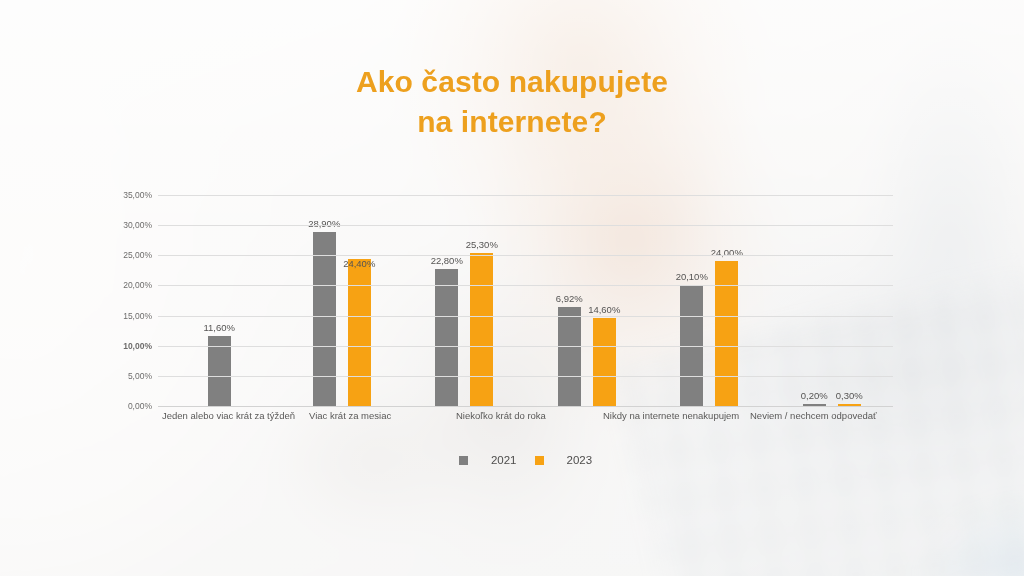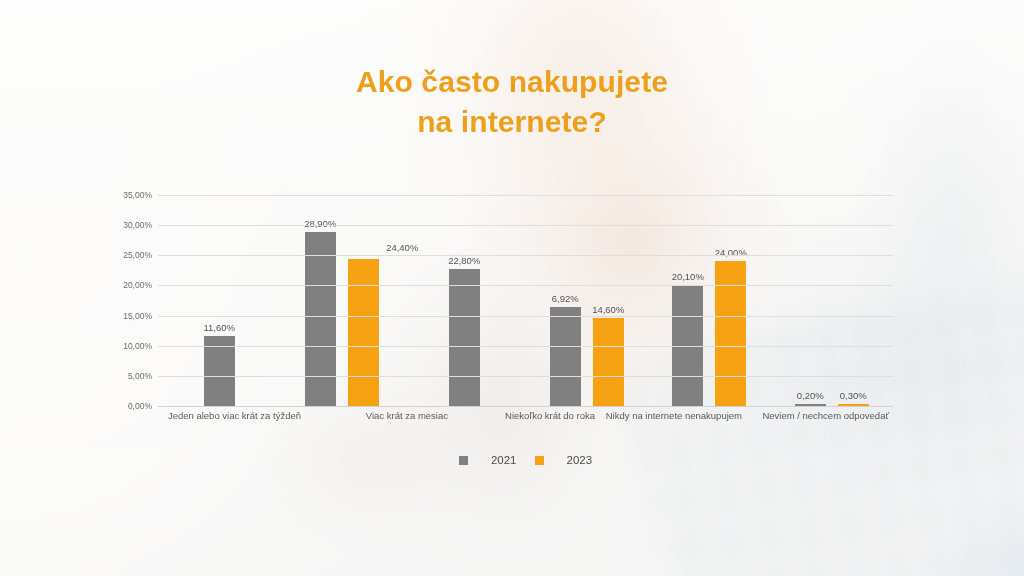--- a/index.html
+++ b/index.html
@@ -146,21 +146,21 @@
     bottom: 0;
     width: 100%;
     height: 100%;
     display: flex;
     justify-content: center;
     align-items: flex-end;
     gap: 12px;
   }
   .bar-wrap {
     position: relative;
-    width: 31px;
+    width: 23px;
     height: 100%;
     display: flex;
     align-items: flex-end;
   }
   .bar {
     width: 100%;
     min-height: 2px;
   }
   .bar.s2021 { background: #808080; }
   .bar.s2023 { background: #f7a213; }
@@ -175,21 +175,21 @@
 
   .x-axis {
     position: absolute;
     left: 46px;
     top: 228px;
     width: 735px;
     display: flex;
   }
   .x-label {
     flex: 1 1 0;
-    text-align: right;
+    text-align: left;
     font-size: 9.5px;
     line-height: 1.32;
     color: #5a5958;
     padding: 0 4px;
     box-sizing: border-box;
   }
 
   #legend {
     position: absolute;
     left: 46px;
@@ -230,21 +230,21 @@
 na internete?</div>
 
   <div id="chart">
 
     <div class="y-axis">
         <div class="y-tick" style="top: 13px;">35,00%</div>
         <div class="y-tick" style="top: 43.1429px;">30,00%</div>
         <div class="y-tick" style="top: 73.2857px;">25,00%</div>
         <div class="y-tick" style="top: 103.429px;">20,00%</div>
         <div class="y-tick" style="top: 133.571px;">15,00%</div>
-        <div class="y-tick" style="top: 163.714px;">10,00%</div>
+        <div class="y-tick" style="top: 163.714px; font-weight: bold;">10,00%</div>
         <div class="y-tick" style="top: 193.857px;">5,00%</div>
         <div class="y-tick" style="top: 224px;">0,00%</div>
       </div>
 
     <div class="plot">
       <div class="groups">
           <div class="group">
             <div class="bars">
               <div class="bar-wrap">
                 <div class="bar s2021" style="height: 69.9314px; background: rgb(128, 128, 128);"></div>
@@ -253,29 +253,33 @@
             </div>
           </div>
           <div class="group">
             <div class="bars">
               <div class="bar-wrap">
                 <div class="bar s2021" style="height: 174.226px; background: rgb(128, 128, 128);"></div>
                 <div class="bar-label" style="bottom: 177.226px;">28,90%</div>
               </div>
               <div class="bar-wrap">
                 <div class="bar s2023" style="height: 147.097px; background: rgb(247, 162, 19);"></div>
-                <div class="bar-label" style="bottom: 153px; margin-left: 39px;">24,40%</div>
+                <div class="bar-label" style="bottom: 137px;">24,40%</div>
               </div>
             </div>
           </div>
           <div class="group">
             <div class="bars">
               <div class="bar-wrap">
                 <div class="bar s2021" style="height: 137.451px; background: rgb(128, 128, 128);"></div>
                 <div class="bar-label" style="bottom: 140.451px;">22,80%</div>
+              </div>
+              <div class="bar-wrap">
+                <div class="bar s2023" style="height: 152.523px; background: rgb(247, 162, 19);"></div>
+                <div class="bar-label" style="bottom: 155.523px;">25,30%</div>
               </div>
             </div>
           </div>
           <div class="group">
             <div class="bars">
               <div class="bar-wrap">
                 <div class="bar s2021" style="height: 98.8686px; background: rgb(128, 128, 128);"></div>
                 <div class="bar-label" style="bottom: 101.869px;">6,92%</div>
               </div>
               <div class="bar-wrap">

